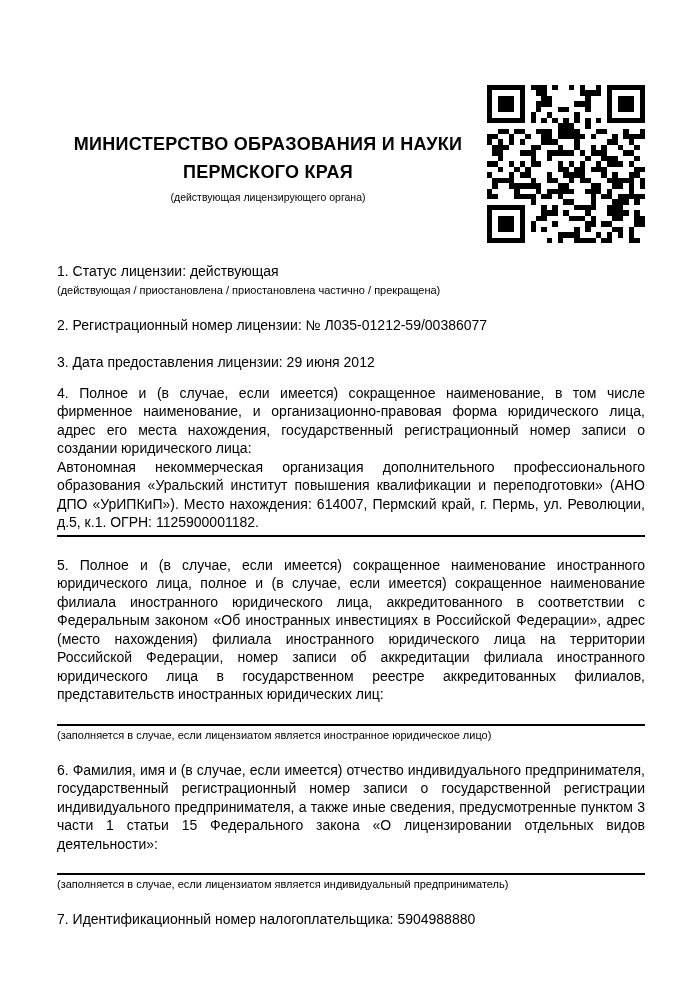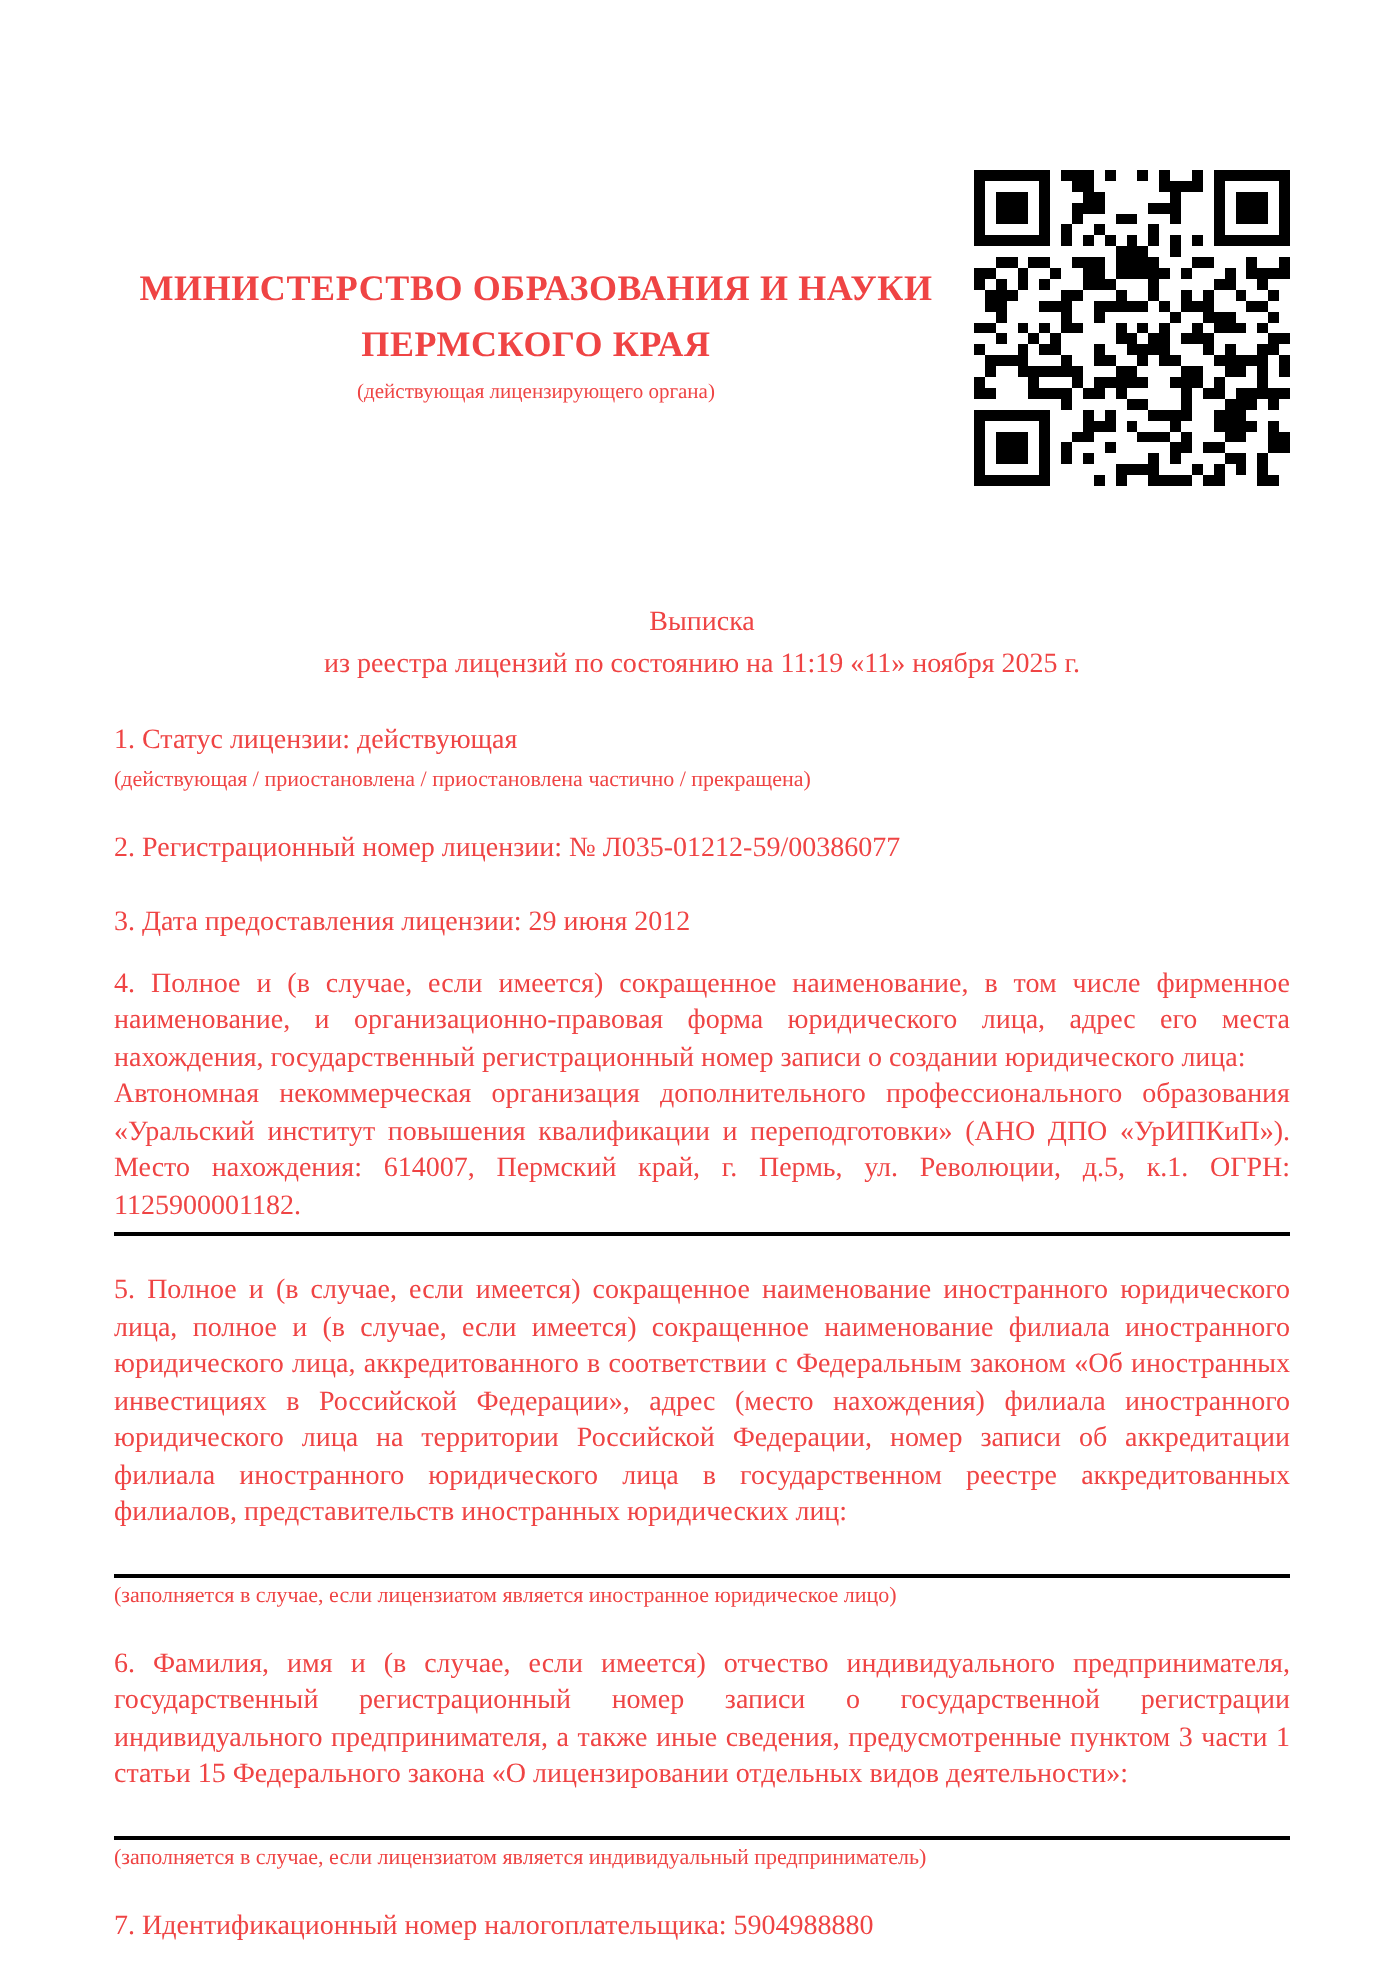--- a/index.html
+++ b/index.html
@@ -5,22 +5,22 @@
   html, body {
     margin: 0;
     padding: 0;
     background: #ffffff;
   }
   .page {
     position: relative;
     width: 700px;
     height: 989px;
     background: #ffffff;
-    color: #ef4444;
-    font-family: Liberation Serif, serif;
+    color: #000000;
+    font-family: Liberation Sans, sans-serif;
     font-size: 14px;
     box-sizing: border-box;
     padding: 0 55px 0 57px;
     display: flex;
     flex-direction: column;
     overflow: hidden;
   }
   
   .header {
     margin-top: 85px;
@@ -478,24 +478,20 @@
           <rect x="17" y="28" width="1" height="1"></rect>
           <rect x="18" y="28" width="1" height="1"></rect>
           <rect x="19" y="28" width="1" height="1"></rect>
           <rect x="21" y="28" width="1" height="1"></rect>
           <rect x="22" y="28" width="1" height="1"></rect>
           <rect x="26" y="28" width="1" height="1"></rect>
           <rect x="27" y="28" width="1" height="1"></rect>
         </svg></div>
   </div>
 
-  <div class="doc-title">
-    <div>Выписка</div>
-    <div>из реестра лицензий по состоянию на 11:19 «11» ноября 2025 г.</div>
-  </div>
 
   <div class="item mt-title-gap">1. Статус лицензии: действующая</div>
   <div class="caption mt-sm">(действующая / приостановлена / приостановлена частично / прекращена)</div>
 
   <div class="item mt-item">2. Регистрационный номер лицензии: № Л035-01212-59/00386077</div>
 
   <div class="item mt-item">3. Дата предоставления лицензии: 29 июня 2012</div>
 
   <div class="item mt-para">
     <div class="just">4. Полное и (в случае, если имеется) сокращенное наименование, в том числе фирменное наименование, и организационно-правовая форма юридического лица, адрес его места нахождения, государственный регистрационный номер записи о создании юридического лица:</div>

